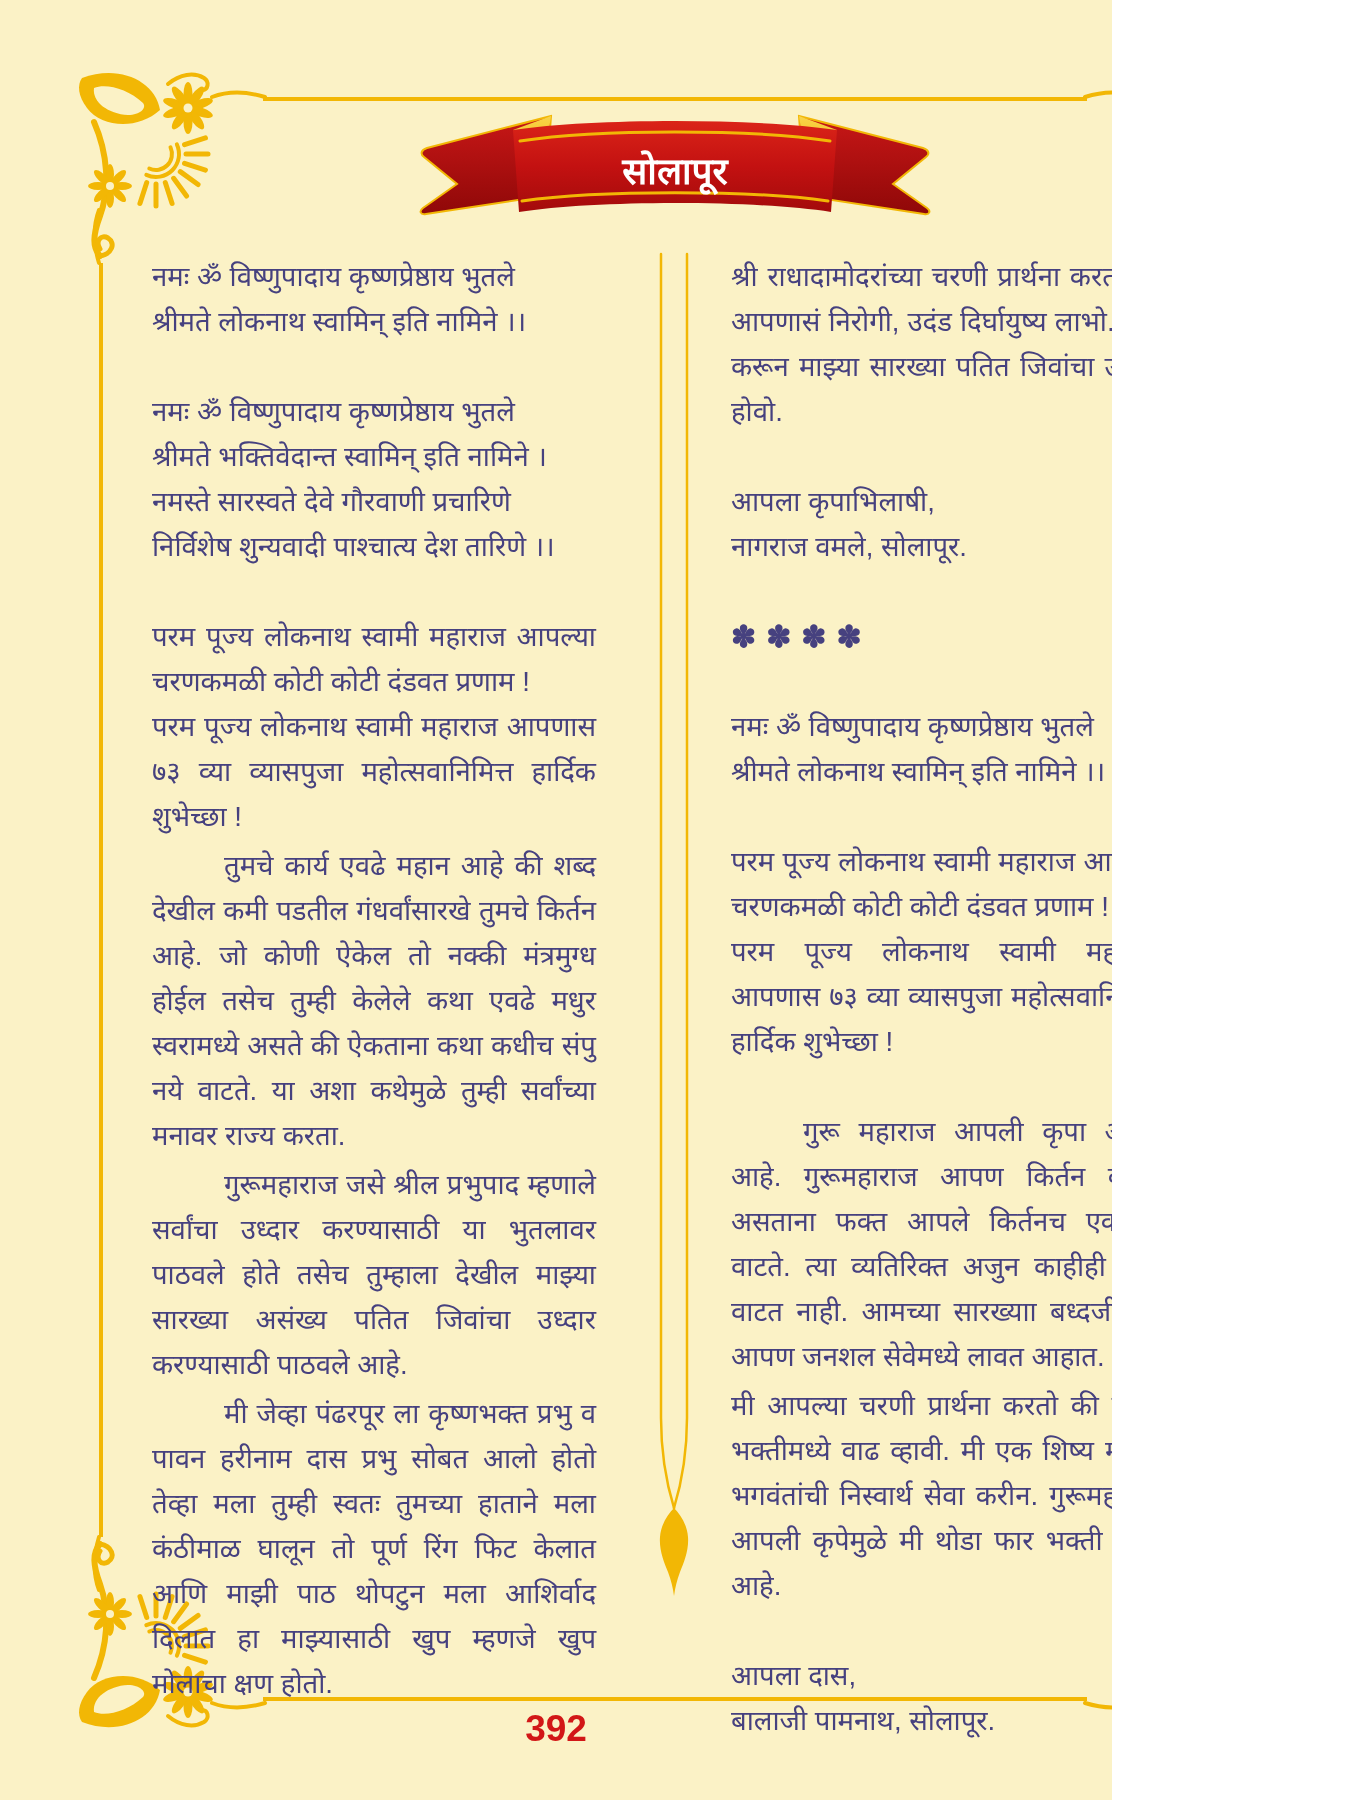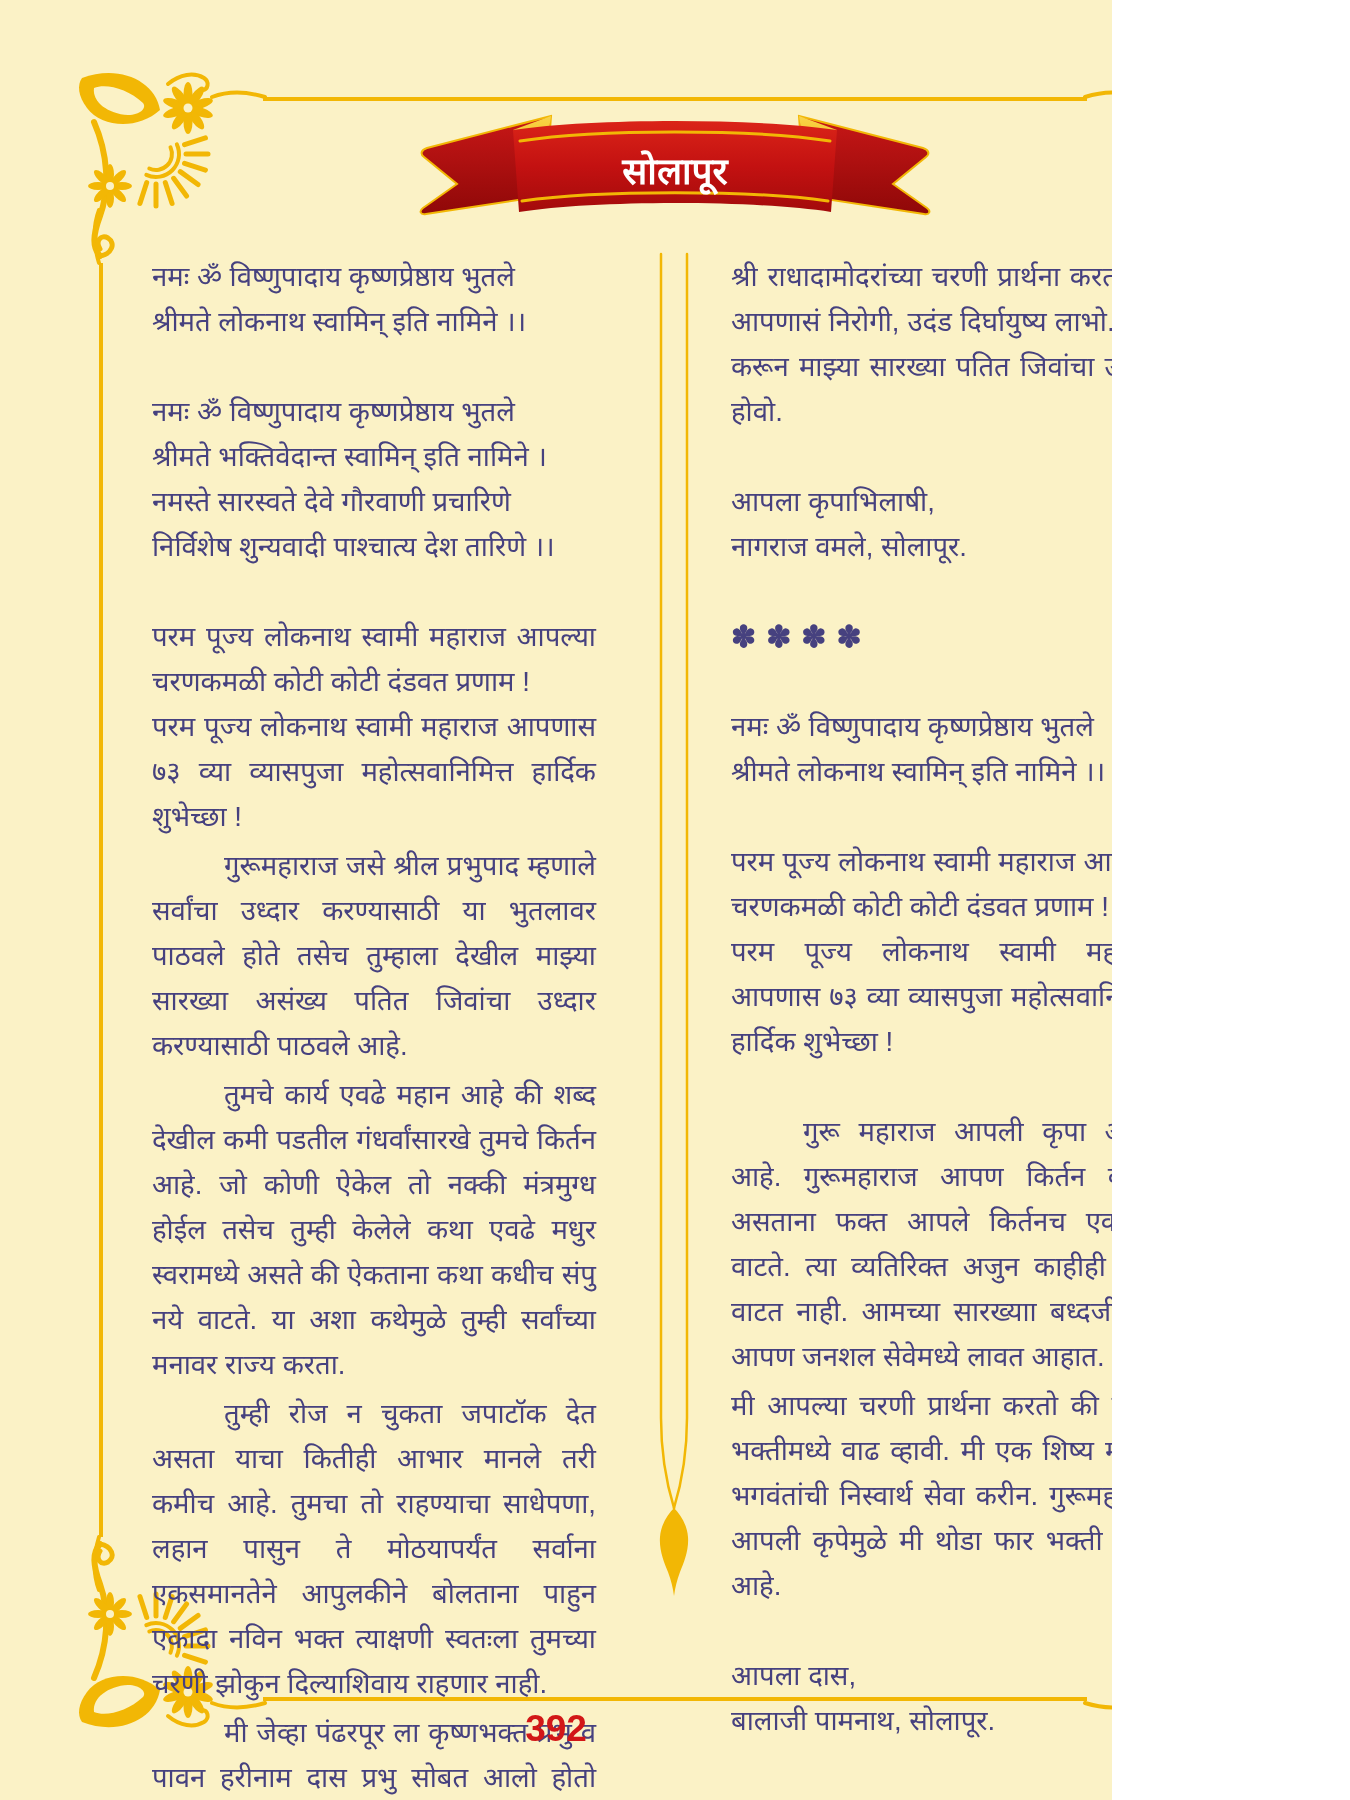--- a/index.html
+++ b/index.html
@@ -161,23 +161,22 @@
 
   <div class="column col-left">
       <p class="para style-verse">नमः ॐ विष्णुपादाय कृष्णप्रेष्ठाय भुतले
 श्रीमते लोकनाथ स्वामिन् इति नामिने ।।</p>
       <p class="para style-verse gap">नमः ॐ विष्णुपादाय कृष्णप्रेष्ठाय भुतले
 श्रीमते भक्तिवेदान्त स्वामिन् इति नामिने ।
 नमस्ते सारस्वते देवे गौरवाणी प्रचारिणे
 निर्विशेष शुन्यवादी पाश्चात्य देश तारिणे ।।</p>
       <p class="para style-body gap">परम पूज्य लोकनाथ स्वामी महाराज आपल्या चरणकमळी कोटी कोटी दंडवत प्रणाम !
 परम पूज्य लोकनाथ स्वामी महाराज आपणास ७३ व्या व्यासपुजा महोत्सवानिमित्त हार्दिक शुभेच्छा !</p>
+      <p class="para style-body-indent">तुमचे कार्य एवढे महान आहे की शब्द देखील कमी पडतील गंधर्वांसारखे तुमचे किर्तन आहे. जो कोणी ऐकेल तो नक्की मंत्रमुग्ध होईल तसेच तुम्ही केलेले कथा एवढे मधुर स्वरामध्ये असते की ऐकताना कथा कधीच संपु नये वाटते. या अशा कथेमुळे तुम्ही सर्वांच्या मनावर राज्य करता.</p>
       <p class="para style-body-indent">गुरूमहाराज जसे श्रील प्रभुपाद म्हणाले सर्वांचा उध्दार करण्यासाठी या भुतलावर पाठवले होते तसेच तुम्हाला देखील माझ्या सारख्या असंख्य पतित जिवांचा उध्दार करण्यासाठी पाठवले आहे.</p>
-      <p class="para style-body-indent">तुमचे कार्य एवढे महान आहे की शब्द देखील कमी पडतील गंधर्वांसारखे तुमचे किर्तन आहे. जो कोणी ऐकेल तो नक्की मंत्रमुग्ध होईल तसेच तुम्ही केलेले कथा एवढे मधुर स्वरामध्ये असते की ऐकताना कथा कधीच संपु नये वाटते. या अशा कथेमुळे तुम्ही सर्वांच्या मनावर राज्य करता.</p>
-      <p class="para style-body-indent">तुम्ही रोज न चुकता जपाटॉक देत असता याचा कितीही आभार मानले तरी कमीच आहे. तुमचा तो राहण्याचा साधेपणा, लहान पासुन ते मोठयापर्यंत सर्वाना एकसमानतेने आपुलकीने बोलताना पाहुन एकादा नविन भक्त त्याक्षणी स्वतःला तुमच्या चरणी झोकुन दिल्याशिवाय राहणार नाही.</p>
       <p class="para style-body-indent">मी जेव्हा पंढरपूर ला कृष्णभक्त प्रभु व पावन हरीनाम दास प्रभु सोबत आलो होतो तेव्हा मला तुम्ही स्वतः तुमच्या हाताने मला कंठीमाळ घालून तो पूर्ण रिंग फिट केलात आणि माझी पाठ थोपटुन मला आशिर्वाद दिलात हा माझ्यासाठी खुप म्हणजे खुप मोलाचा क्षण होतो.</p>
     </div>
   <div class="column col-right">
       <p class="para style-body">श्री राधादामोदरांच्या चरणी प्रार्थना करतो कि आपणासं निरोगी, उदंड दिर्घायुष्य लाभो. जेणे करून माझ्या सारख्या पतित जिवांचा उध्दार होवो.</p>
       <p class="para style-sign gap">आपला कृपाभिलाषी,
 नागराज वमले, सोलापूर.</p>
       <p class="para style-separator gap">✽✽✽✽</p>
       <p class="para style-verse gap">नमः ॐ विष्णुपादाय कृष्णप्रेष्ठाय भुतले
 श्रीमते लोकनाथ स्वामिन् इति नामिने ।।</p>
       <p class="para style-body gap">परम पूज्य लोकनाथ स्वामी महाराज आपल्या चरणकमळी कोटी कोटी दंडवत प्रणाम !

